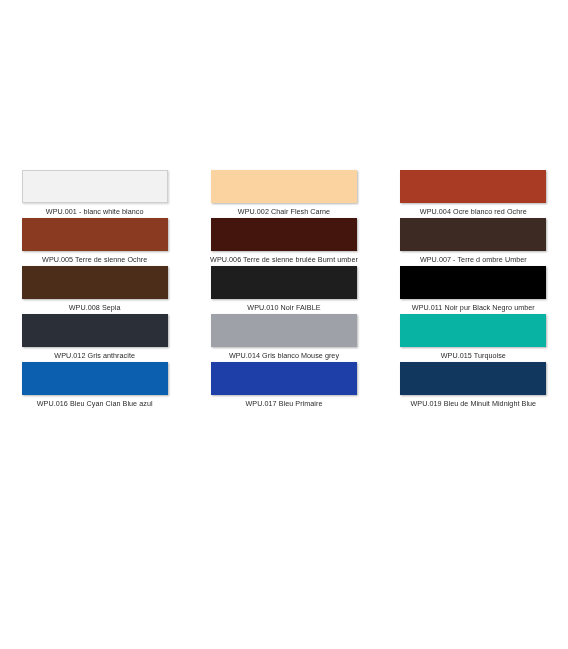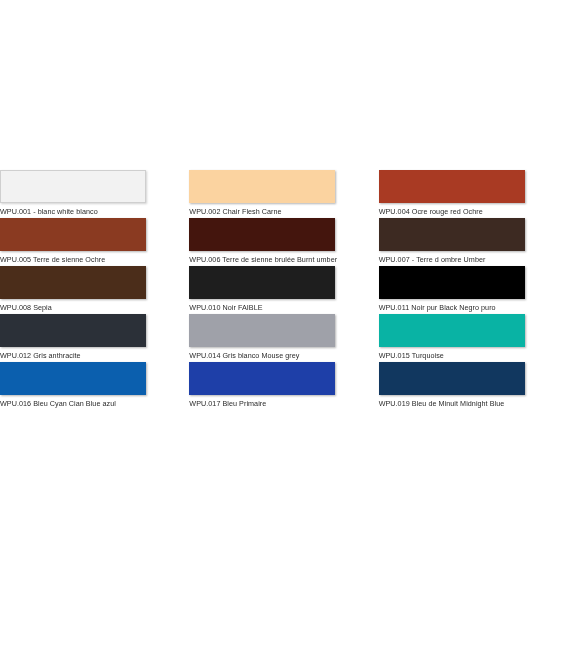--- a/index.html
+++ b/index.html
@@ -27,21 +27,21 @@
     display: grid;
     grid-template-columns: repeat(3, 1fr);
     grid-auto-rows: 48px;
     column-gap: 0px;
     row-gap: 0px;
   }
   .swatch-cell {
     position: relative;
     display: flex;
     flex-direction: column;
-    align-items: flex-start;
+    align-items: center;
     justify-content: flex-start;
   }
   .swatch-chip {
     width: 146px;
     height: 33px;
     box-sizing: border-box;
     box-shadow: 1px 1px 2px rgba(0, 0, 0, 0.30);
   }
   .swatch-chip.bordered {
     border: 1px solid #cfcfcf;
@@ -65,21 +65,21 @@
       <div class="swatch-cell">
         <div class="swatch-chip bordered" style="background-color: rgb(242, 242, 242);"></div>
         <div class="swatch-label">WPU.001 - blanc white blanco</div>
       </div>
       <div class="swatch-cell">
         <div class="swatch-chip" style="background-color: rgb(251, 211, 160);"></div>
         <div class="swatch-label">WPU.002 Chair Flesh Carne</div>
       </div>
       <div class="swatch-cell">
         <div class="swatch-chip" style="background-color: rgb(169, 58, 35);"></div>
-        <div class="swatch-label">WPU.004 Ocre rouge red Ochre</div>
+        <div class="swatch-label">WPU.004 Ocre blanco red Ochre</div>
       </div>
       <div class="swatch-cell">
         <div class="swatch-chip" style="background-color: rgb(138, 58, 33);"></div>
         <div class="swatch-label">WPU.005 Terre de sienne Ochre</div>
       </div>
       <div class="swatch-cell">
         <div class="swatch-chip" style="background-color: rgb(68, 21, 13);"></div>
         <div class="swatch-label">WPU.006 Terre de sienne brulée Burnt umber</div>
       </div>
       <div class="swatch-cell">
@@ -89,21 +89,21 @@
       <div class="swatch-cell">
         <div class="swatch-chip" style="background-color: rgb(75, 45, 26);"></div>
         <div class="swatch-label">WPU.008 Sepia</div>
       </div>
       <div class="swatch-cell">
         <div class="swatch-chip" style="background-color: rgb(30, 30, 30);"></div>
         <div class="swatch-label">WPU.010 Noir FAIBLE</div>
       </div>
       <div class="swatch-cell">
         <div class="swatch-chip" style="background-color: rgb(0, 0, 0);"></div>
-        <div class="swatch-label">WPU.011 Noir pur Black Negro puro</div>
+        <div class="swatch-label">WPU.011 Noir pur Black Negro umber</div>
       </div>
       <div class="swatch-cell">
         <div class="swatch-chip" style="background-color: rgb(43, 48, 56);"></div>
         <div class="swatch-label">WPU.012 Gris anthracite</div>
       </div>
       <div class="swatch-cell">
         <div class="swatch-chip" style="background-color: rgb(159, 161, 169);"></div>
         <div class="swatch-label">WPU.014 Gris blanco Mouse grey</div>
       </div>
       <div class="swatch-cell">

